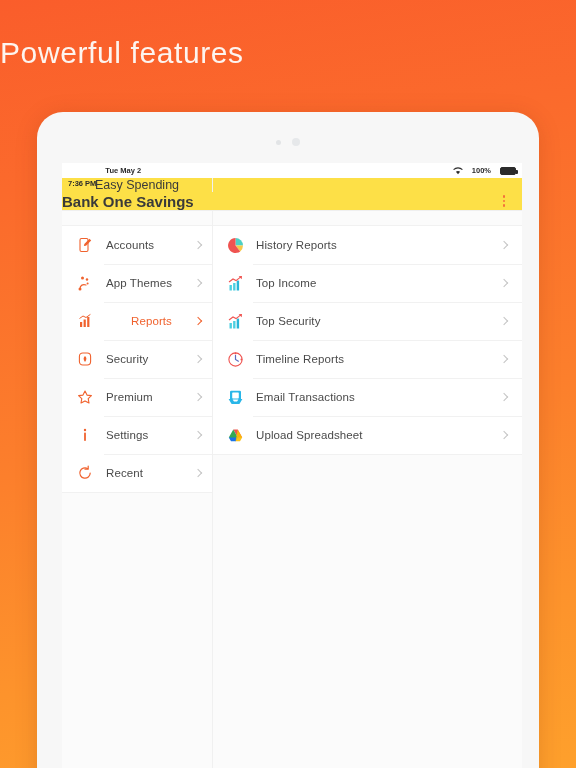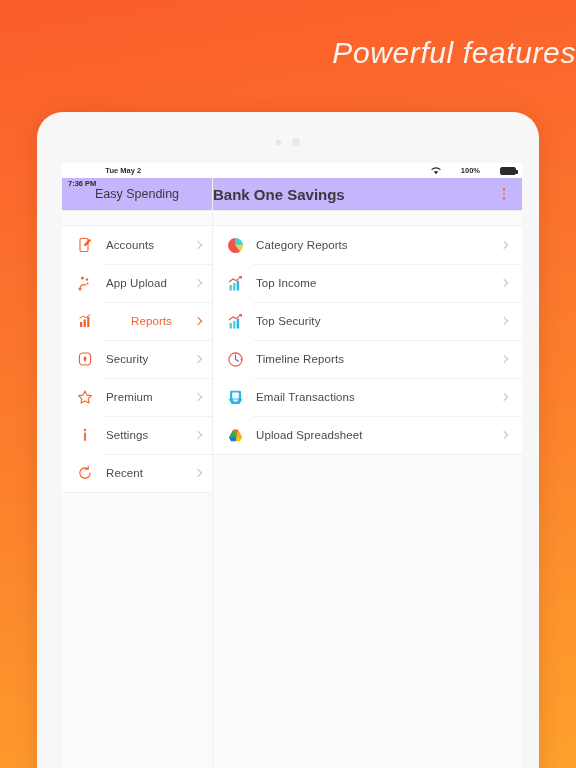--- a/index.html
+++ b/index.html
@@ -17,26 +17,25 @@
     height: 768px;
     background: linear-gradient(170deg, #fa5d2b 0%, #fb6a2c 22%, #fc7f2c 55%, #fd932c 80%, #fea02c 100%);
     overflow: hidden;
   }
 
   
   .headline {
     position: absolute;
     left: 0; right: 0;
     top: 36px;
-    text-align: right;
+    text-align: left;
     color: #fdf4ef;
     font-size: 30px;
     font-weight: 400;
     letter-spacing: 0.6px;
-    font-style: italic;
   }
 
   
   .device {
     position: absolute;
     left: 37px;
     top: 112px;
     width: 502px;
     height: 680px;
     background: #f7f7f7;
@@ -75,21 +74,21 @@
     font-size: 7.5px;
     color: #2b2b2b;
     font-weight: bold;
   }
   .sb-time { margin-right: 9px; margin-top: 25px; }
   .sb-date { font-weight: bold; }
   .sb-right {
     margin-left: auto;
     display: flex;
     align-items: center;
-    gap: 20px;
+    gap: 9px;
   }
   .sb-batt-pct { font-weight: bold; font-size: 7.5px; }
   .batt {
     width: 16px; height: 8px;
     border: 1px solid #2b2b2b;
     border-radius: 2px;
     position: relative;
     background: #2b2b2b;
   }
   .batt::after {
@@ -98,22 +97,23 @@
     right: -3px; top: 2px;
     width: 2px; height: 4px;
     background: #2b2b2b;
     border-radius: 0 1px 1px 0;
   }
 
   
   .toolbar {
     height: 33px;
     display: flex;
-    background: #c4b5fd;
+    background: #fde047;
     border-bottom: 1px solid #efefef;
+    flex-direction: column;
   }
   .tb-left {
     width: 151px;
     display: flex; align-items: center; justify-content: center;
     border-right: 1px solid #f0f0f0;
   }
   .tb-left-title { font-size: 12.5px; color: #3a3a3a; }
   .tb-right {
     flex: 1;
     display: flex; align-items: center;
@@ -281,21 +281,21 @@
             <div class="row">
               <span class="r-icon">
                 <svg width="16" height="16" viewBox="0 0 16 16">
                   <circle cx="5.5" cy="3" r="1.5" fill="#f0622e"></circle>
                   <circle cx="10" cy="4.5" r="1.2" fill="#f0622e"></circle>
                   <circle cx="10.6" cy="8.4" r="1" fill="#f0622e"></circle>
                   <path d="M3 14 C3 10 6 9 9 10" stroke="#f0622e" stroke-width="1.2" fill="none" stroke-linecap="round"></path>
                   <circle cx="3" cy="14" r="1.5" fill="#f0622e"></circle>
                 </svg>
               </span>
-              <span class="r-label">App Upload</span>
+              <span class="r-label">App Themes</span>
               <span class="r-chev"></span>
             </div>
 
             <div class="row active">
               <span class="r-icon">
                 <svg width="16" height="16" viewBox="0 0 16 16">
                   <rect x="3" y="9" width="2.2" height="5" fill="#f0622e"></rect>
                   <rect x="6.6" y="6.5" width="2.2" height="7.5" fill="#f0622e"></rect>
                   <rect x="10.2" y="4" width="2.2" height="10" fill="#f0622e"></rect>
                   <path d="M2.5 5.5 L6 3 L9 4.5 L13.4 1.4" stroke="#f0622e" stroke-width="1" fill="none"></path>
@@ -356,21 +356,21 @@
           <div class="pn-list">
 
             <div class="row">
               <span class="r-icon">
                 <svg width="17" height="17" viewBox="0 0 17 17">
                   <path d="M8.5 8.5 L8.5 1 A7.5 7.5 0 0 1 16 8.5 Z" fill="#4dd0c4"></path>
                   <path d="M8.5 8.5 L16 8.5 A7.5 7.5 0 0 1 13.2 14.4 Z" fill="#f7c948"></path>
                   <path d="M8.5 8.5 L13.2 14.4 A7.5 7.5 0 1 1 8.5 1 Z" fill="#ef5350"></path>
                 </svg>
               </span>
-              <span class="r-label">Category Reports</span>
+              <span class="r-label">History Reports</span>
               <span class="r-chev"></span>
             </div>
 
             <div class="row">
               <span class="r-icon">
                 <svg width="17" height="17" viewBox="0 0 17 17">
                   <rect x="2.5" y="10" width="2.4" height="5.5" fill="#4dd0e1"></rect>
                   <rect x="6.1" y="8" width="2.4" height="7.5" fill="#4dd0e1"></rect>
                   <rect x="9.7" y="5.6" width="2.4" height="9.9" fill="#29b6d8"></rect>
                   <path d="M2 7 L6 4 L9 5.6 L14.5 1.4" stroke="#ef5350" stroke-width="1.1" fill="none"></path>

